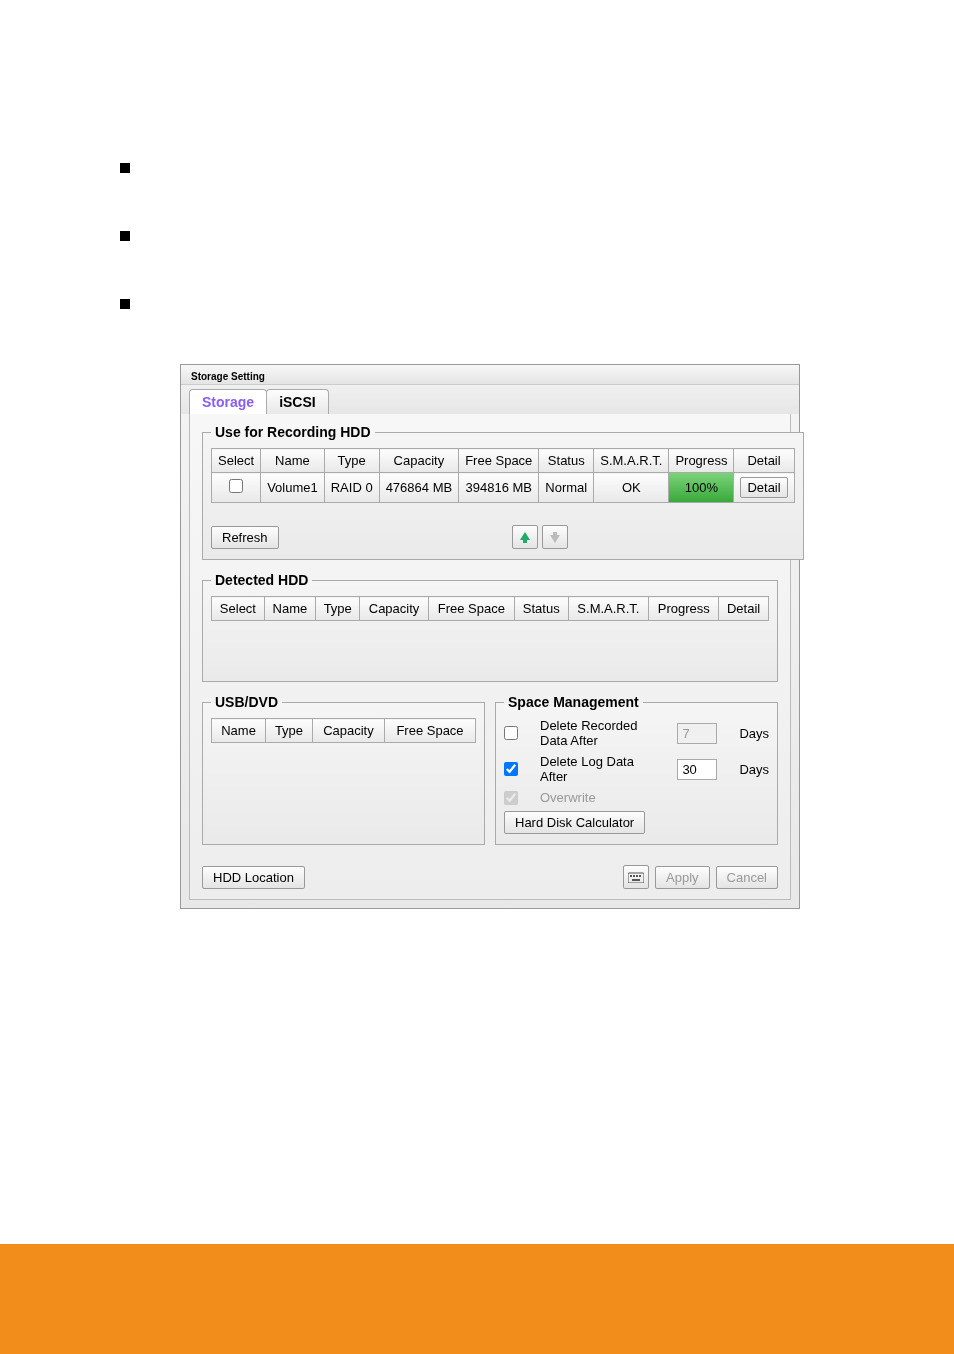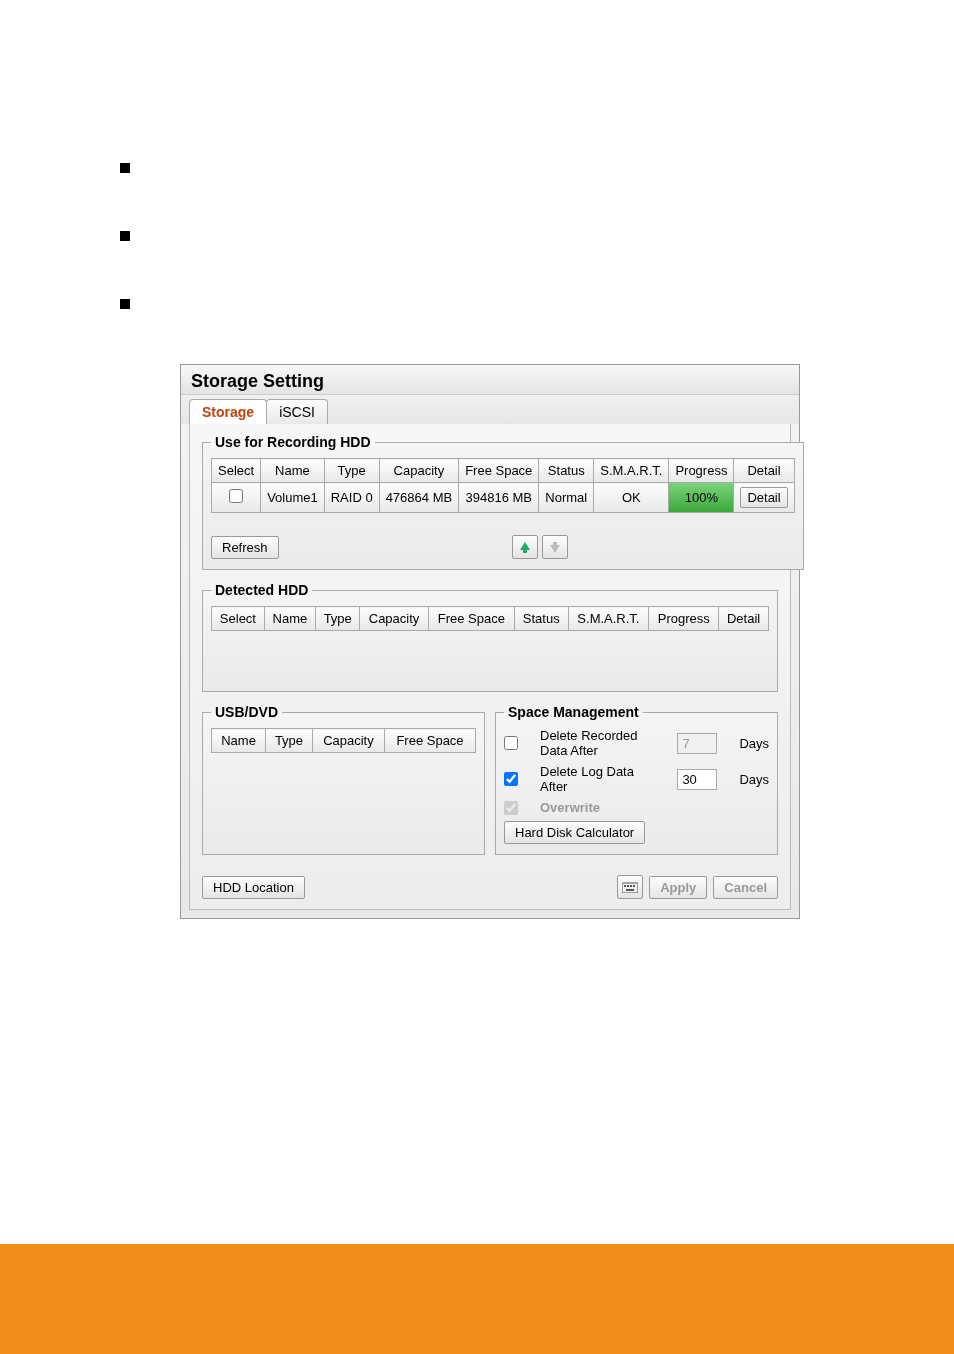--- a/index.html
+++ b/index.html
@@ -30,36 +30,37 @@
   .screenshot {
     border: 1px solid #999;
     width: 620px;
     margin-left: 60px;
     background: linear-gradient(#f4f4f4, #e8e8e8);
     padding: 0;
   }
   .titlebar {
     font-weight: bold;
     padding: 6px 10px 2px 10px;
-    font-size: 18px;
+    font-size: 10px;
     background: linear-gradient(#f8f8f8, #e4e4e4);
     border-bottom: 1px solid #ccc;
   }
   .tabs { display: flex; padding: 4px 8px 0 8px; background: linear-gradient(#f0f0f0,#e6e6e6); }
   .tab {
     border: 1px solid #aaa;
     border-bottom: none;
     padding: 4px 12px;
     background: linear-gradient(#fdfdfd,#e8e8e8);
     border-top-left-radius: 4px;
     border-top-right-radius: 4px;
     margin-right: -1px;
     font-size: 14px;
-  }
-  .tab.active { color: #c2410c; font-weight: bold; background: #fff; position: relative; z-index: 2; }
+    font-weight: bold;
+  }
+  .tab.active { color: #8b5cf6; font-weight: bold; background: #fff; position: relative; z-index: 2; }
   .tab-body {
     background: linear-gradient(#f7f7f7,#ededed);
     border: 1px solid #bbb;
     margin: 0 8px 8px 8px;
     padding: 10px 12px;
     border-top: none;
   }
   fieldset.grp {
     border: 1px solid #aaa;
     margin-bottom: 12px;
@@ -122,21 +123,21 @@
   .sm-row label { flex: 1; }
   .bottom-row { display: flex; align-items: center; gap: 6px; margin-top: 8px; }
   .bottom-row .spacer { flex: 1; }
   .orange-band {
     position: absolute;
     left: 0; bottom: 0;
     width: 954px; height: 110px;
     background: #f28c1a;
   }
   .chk { width: 14px; height: 14px; }
-  .muted { color: #999; font-weight: bold; }
+  .muted { color: #999; }
 </style>
 </head>
 <body>
 
 <div class="page-content">
   <ul class="bullets">
     <li>
         <span class="sq"></span>
         <span></span>
       </li>

